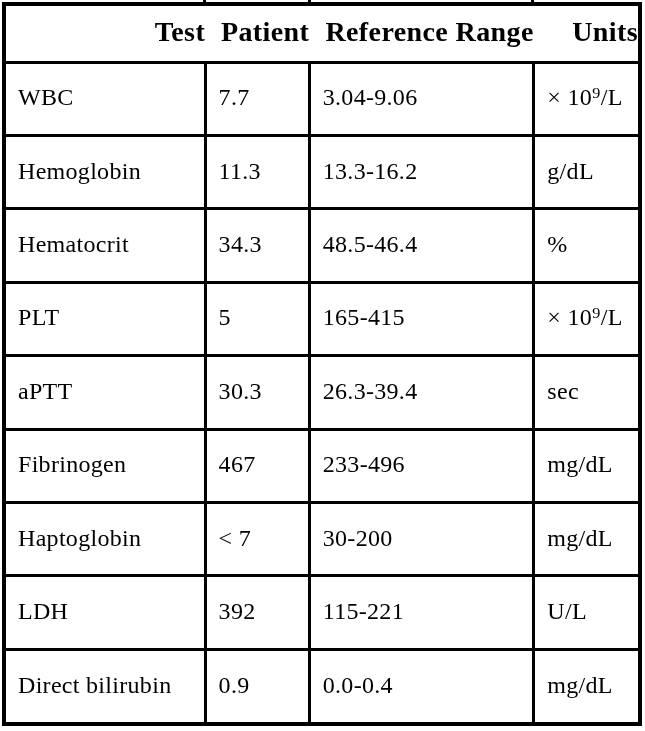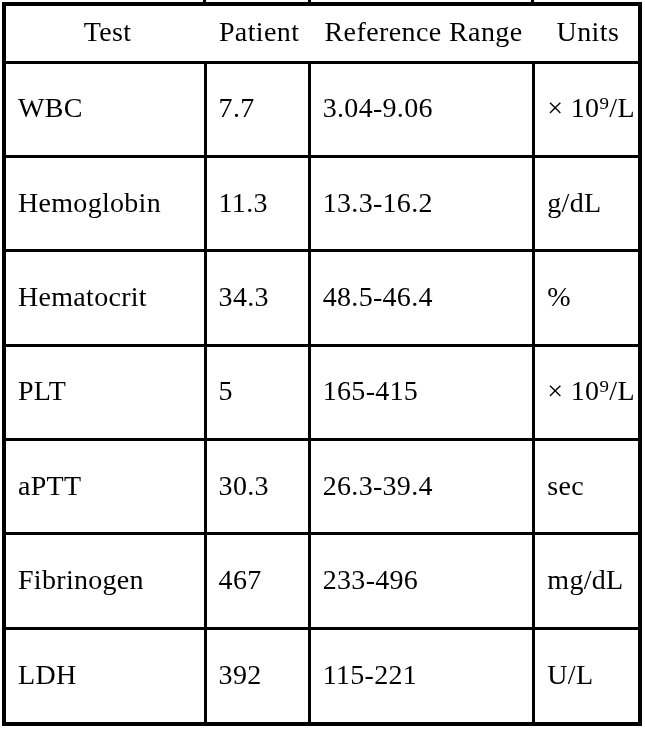--- a/index.html
+++ b/index.html
@@ -29,32 +29,32 @@
   col.col-test            { width: 197px; }
   col.col-patient         { width: 102px; }
   col.col-reference_range { width: 220px; }
   col.col-units           { width: 104px; }
 
   thead tr {
     height: 58px;
   }
   th {
     font-size: 28px;
-    font-weight: normal;
-    text-align: center;
+    font-weight: bold;
+    text-align: right;
     vertical-align: middle;
     letter-spacing: 0.4px;
     padding: 0 0 2px 4px;
     border: none;
     border-bottom: 3px solid var(--border, #000000);
     white-space: nowrap;
     overflow: hidden;
   }
   td {
-    font-size: 28px;
+    font-size: 24px;
     font-weight: normal;
     text-align: left;
     vertical-align: middle;
     letter-spacing: 0.3px;
     padding: 0 0 2px 12px;
     border: 3px solid var(--border, #000000);
     white-space: nowrap;
     overflow: hidden;
   }
   
@@ -119,23 +119,35 @@
           <td>26.3-39.4</td>
           <td>sec</td>
         </tr>
         <tr>
           <td>Fibrinogen</td>
           <td>467</td>
           <td>233-496</td>
           <td>mg/dL</td>
         </tr>
         <tr>
+          <td>Haptoglobin</td>
+          <td>&lt; 7</td>
+          <td>30-200</td>
+          <td>mg/dL</td>
+        </tr>
+        <tr>
           <td>LDH</td>
           <td>392</td>
           <td>115-221</td>
           <td>U/L</td>
+        </tr>
+        <tr>
+          <td>Direct bilirubin</td>
+          <td>0.9</td>
+          <td>0.0-0.4</td>
+          <td>mg/dL</td>
         </tr>
       </tbody>
   </table>
   <div class="top-tick t1"></div>
   <div class="top-tick t2"></div>
   <div class="top-tick t3"></div>
 </div>
 
 </body></html>

